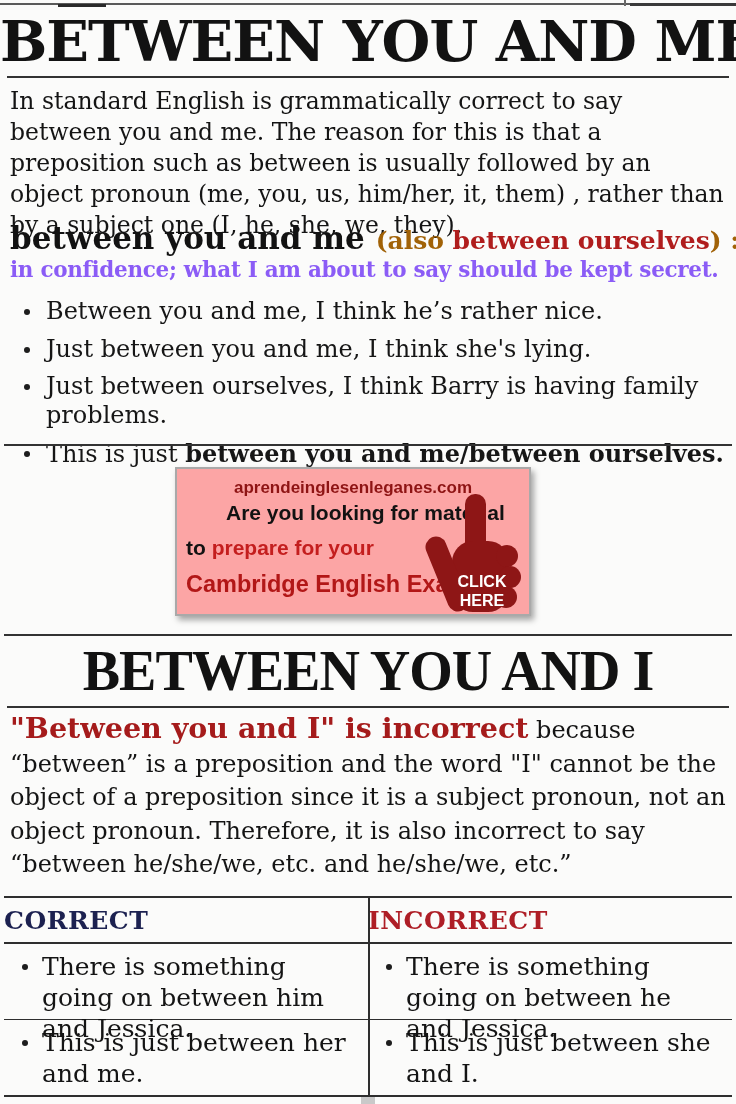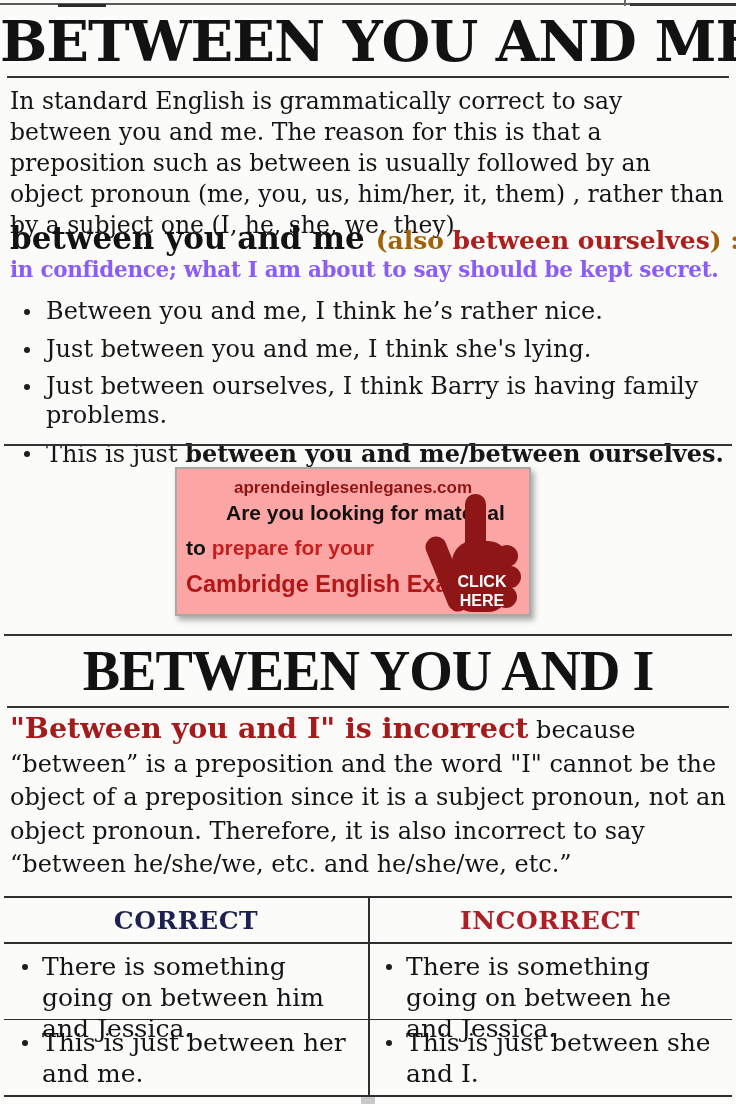--- a/index.html
+++ b/index.html
@@ -84,21 +84,21 @@
 
   
   .cmp-table{
     left:4px;top:896px;width:728px;height:201px;
     border-top:2px solid #2e2e2e;border-bottom:2px solid #2e2e2e;
     box-sizing:border-box;
   }
   .col-divider{position:absolute;left:50%;top:0;bottom:0;width:1.5px;background:#2e2e2e;}
   .cmp-head{
     display:grid;grid-template-columns:1fr 1fr;height:44px;
-    border-bottom:2px solid #2e2e2e;align-items:center;text-align:center;
+    border-bottom:2px solid #2e2e2e;align-items:center;
   }
   .cmp-head .hc{font-weight:bold;font-size:25px;color:#1c2150;letter-spacing:0.5px;}
   .cmp-head .hi{font-weight:bold;font-size:25px;color:#ae1e26;letter-spacing:0.5px;}
   .cmp-row{display:grid;grid-template-columns:1fr 1fr;}
   .cmp-row.r1{height:75px;border-bottom:1.5px solid #2e2e2e;}
   .cmp-cell{
     display:flex;align-items:flex-start;
     padding:7px 8px 0 12px;box-sizing:border-box;
     font-size:25px;line-height:31px;color:#141414;
   }

